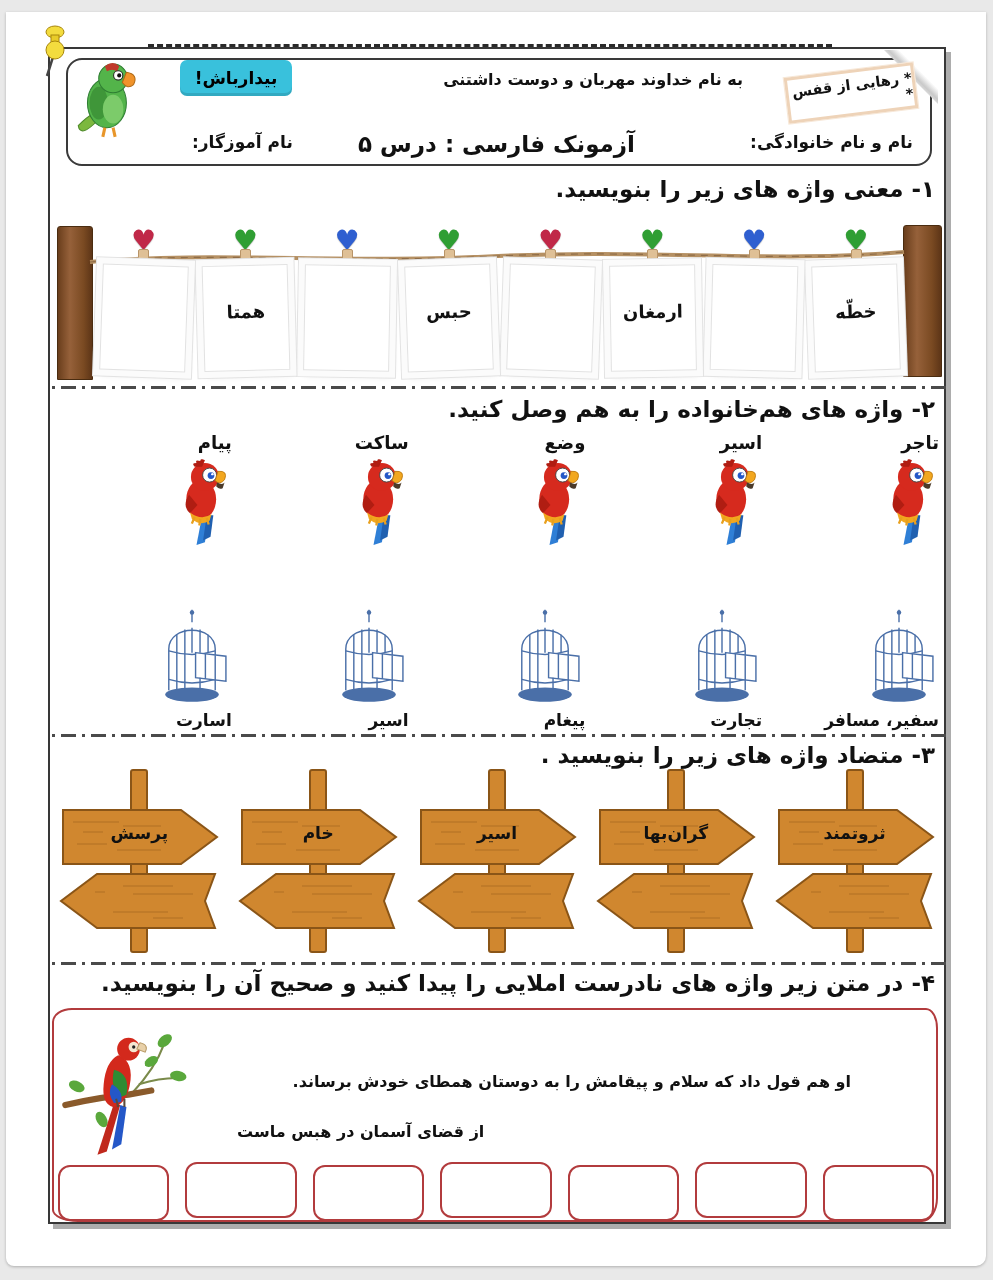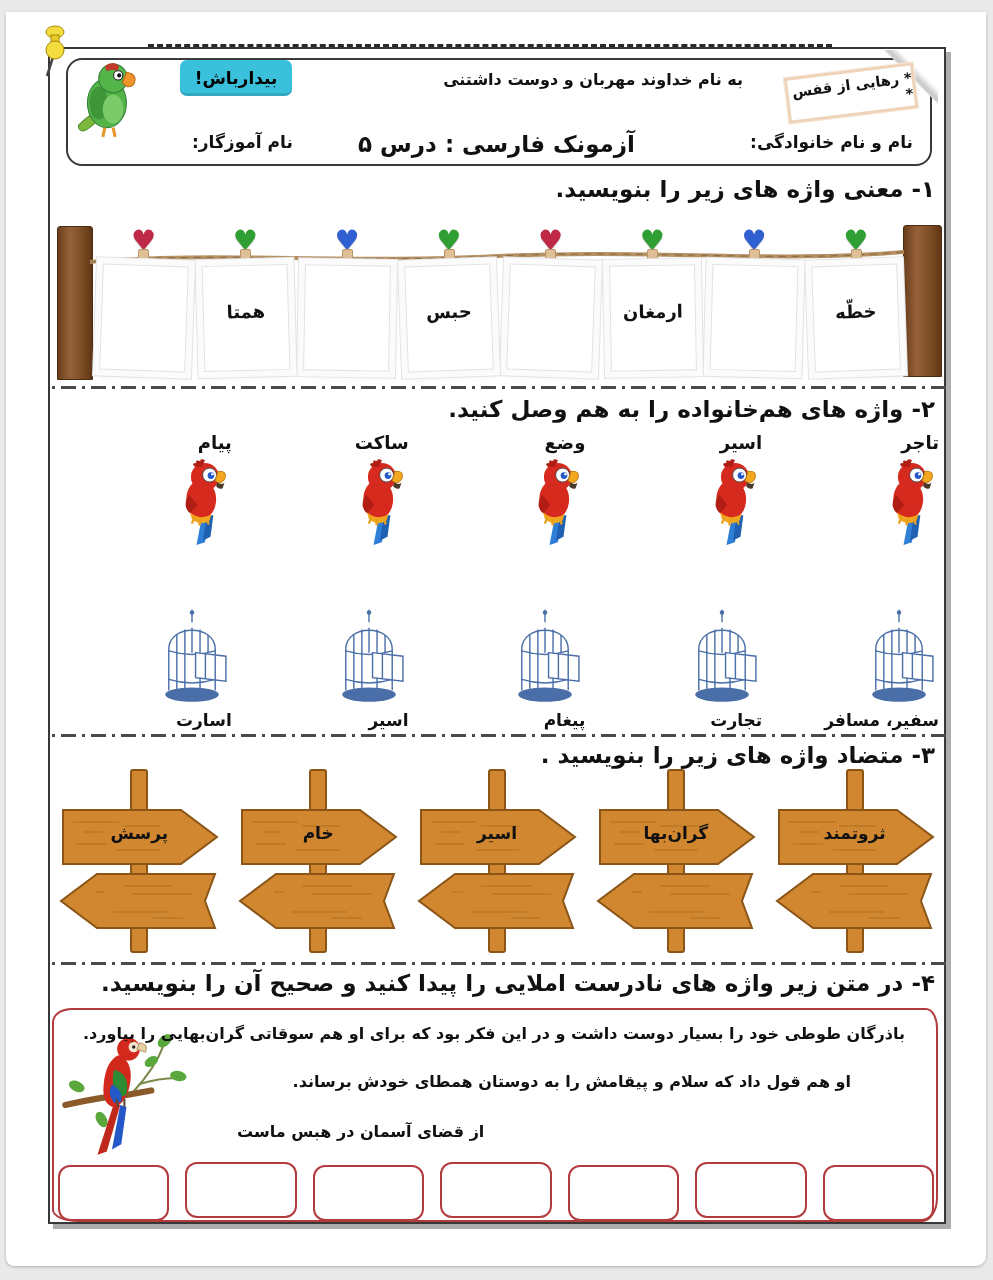--- a/index.html
+++ b/index.html
@@ -355,21 +355,20 @@
     <path d="M58,84 L50,127 L59,122 L64,86 Z" fill="#2457c8"></path>
     <path d="M56,36 q16,6 11,30 q-4,18 -16,20 q-11,-3 -9,-22 q2,-22 14,-28" fill="#d3291c"></path>
     <path d="M52,50 q16,4 12,24 l-7,3 q-9,-11 -5,-27" fill="#2e8b33"></path>
     <path d="M50,64 q11,6 9,17 l-7,1 q-7,-9 -2,-18" fill="#2457c8"></path>
     <circle cx="66" cy="30" r="11" fill="#d3291c"></circle>
     <circle cx="71" cy="28" r="5" fill="#f5e6d0"></circle>
     <circle cx="71" cy="28" r="1.6" fill="#222"></circle>
     <path d="M77,24 q9,2 5,9 l-8,-3 Z" fill="#e8d0a8" stroke="#b89c6a"></path>
     <path d="M56,86 l-2,-8 M62,86 l0,-8" stroke="#5a4a3a" stroke-width="2"></path>
   </svg>
-  <div class="q4-line" style="top:1024px;right:88px">باذرگان طوطی خود را بسیار دوست داشت و در این فکر بود که برای او هم سوقاتی گران‌بهایی را بیاورد.</div>
   <div class="q4-line" style="top:1072px;right:142px">او هم قول داد که سلام و پیقامش را به دوستان همطای خودش برساند.</div>
   <div class="q4-line" style="top:1122px;left:237px">از قضای آسمان در هبس ماست</div>
   <div class="answer-row">
     <div class="ans-box"></div>
     <div class="ans-box"></div>
     <div class="ans-box"></div>
     <div class="ans-box"></div>
     <div class="ans-box"></div>
     <div class="ans-box"></div>
     <div class="ans-box"></div>

